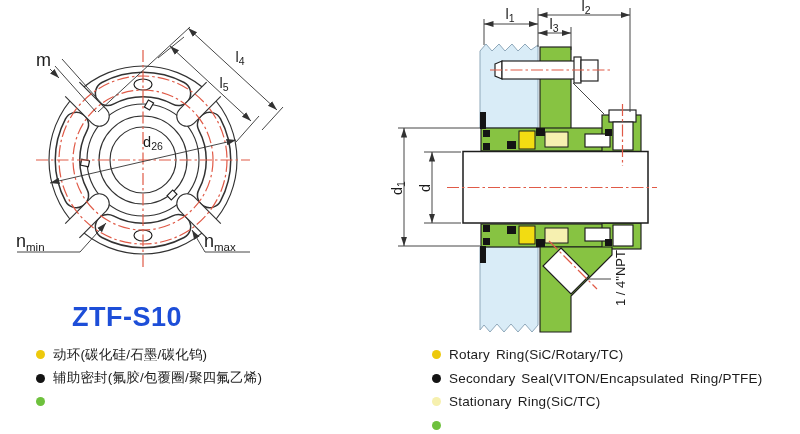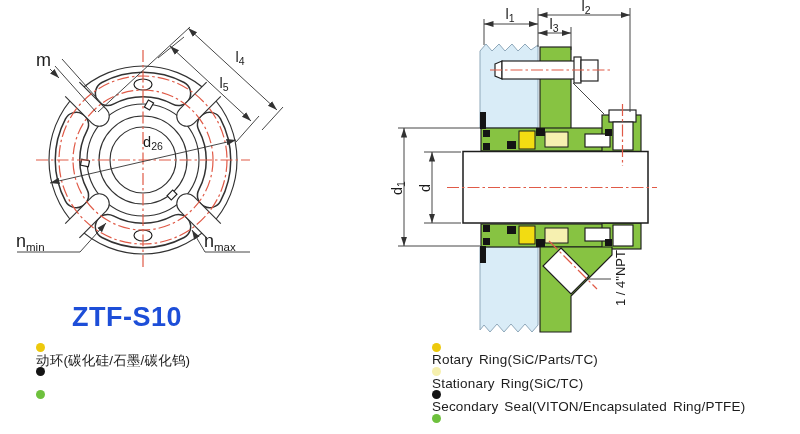--- a/index.html
+++ b/index.html
@@ -33,21 +33,21 @@
   .mid{text-anchor:middle;}
 
   
   .title{
     position:absolute;left:48px;top:302px;font-size:27px;font-weight:800;
     letter-spacing:0.5px;color:#1d4ed8;margin-left:24px;
   }
   .legend{position:absolute;top:343px;}
   .legend-cn{left:36px;}
   .legend-en{left:432px;}
-  .legend-row{display:flex;align-items:flex-start;height:23.6px;flex-direction:column;}
+  .legend-row{display:flex;align-items:center;height:23.6px;}
   .bullet{width:9px;height:9px;border-radius:50%;margin-right:8px;flex:0 0 auto;}
   .legend-text{font-size:13.5px;color:#1c1c1c;letter-spacing:0.2px;word-spacing:2px;white-space:nowrap;}
 </style>
 </head>
 <body>
 
 <div class="stage">
 
 <svg width="800" height="434" viewBox="0 0 800 434">
   <defs>
@@ -217,37 +217,38 @@
 
 <div class="title">ZTF-S10</div>
 
 <div class="legend legend-cn">
   <div class="legend-row">
     <span class="bullet" style="background-color: rgb(237, 201, 12);"></span>
     <span class="legend-text">动环(碳化硅/石墨/碳化钨)</span>
   </div>
   <div class="legend-row">
     <span class="bullet" style="background-color: rgb(20, 20, 20);"></span>
+    <span class="legend-text">辅助密封(氟胶/包覆圈/聚四氟乙烯)</span>
   </div>
   <div class="legend-row">
     <span class="bullet" style="background-color: rgb(110, 193, 61);"></span>
   </div>
 </div>
 
 <div class="legend legend-en">
   <div class="legend-row">
     <span class="bullet" style="background-color: rgb(237, 201, 12);"></span>
-    <span class="legend-text">Rotary Ring(SiC/Parts/TC)</span>
+    <span class="legend-text">Rotary Ring(SiC/Rotary/TC)</span>
+  </div>
+  <div class="legend-row">
+    <span class="bullet" style="background-color: rgb(20, 20, 20);"></span>
+    <span class="legend-text">Secondary Seal(VITON/Encapsulated Ring/PTFE)</span>
   </div>
   <div class="legend-row">
     <span class="bullet" style="background-color: rgb(246, 240, 174);"></span>
     <span class="legend-text">Stationary Ring(SiC/TC)</span>
   </div>
   <div class="legend-row">
-    <span class="bullet" style="background-color: rgb(20, 20, 20);"></span>
-    <span class="legend-text">Secondary Seal(VITON/Encapsulated Ring/PTFE)</span>
-  </div>
-  <div class="legend-row">
     <span class="bullet" style="background-color: rgb(110, 193, 61);"></span>
   </div>
 </div>
 
 </div>
 
 </body></html>

